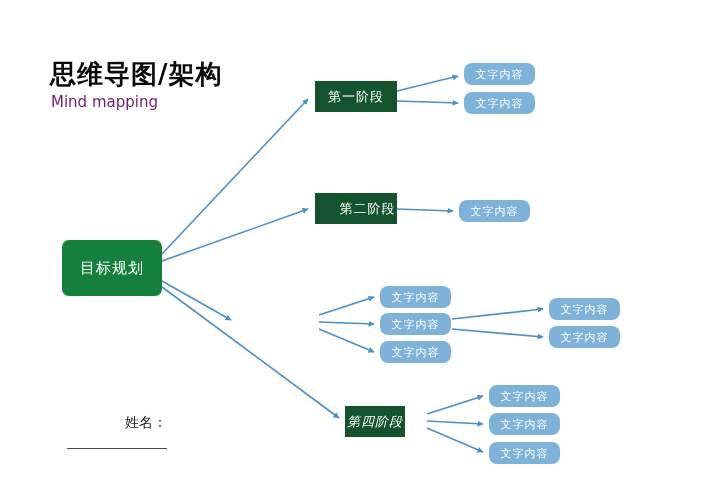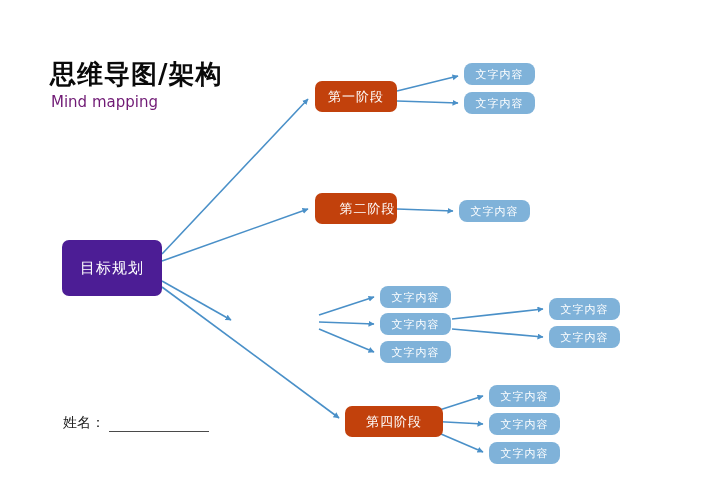--- a/index.html
+++ b/index.html
@@ -20,49 +20,49 @@
     font-size:15px;color:#701a75;
   }
   .node{
     position:absolute;
     display:flex;align-items:center;justify-content:center;
     color:#ffffff;
     box-sizing:border-box;
     text-align:center;
   }
   .root{
-    background:#4c1d95;
+    background:#15803d;
     border-radius:7px;
     font-size:15px;
     letter-spacing:1px;
   }
   .stage{
-    background:#c2410c;
-    border-radius:7px;
+    background:#14532d;
+    border-radius:0;
     font-size:13px;
     letter-spacing:1px;
   }
   .leaf{
     background:#7fb2d9;
     border-radius:8px;
     font-size:11px;
     letter-spacing:1px;
   }
   svg.connectors{
     position:absolute;left:0;top:0;
     pointer-events:none;
   }
   svg.connectors line{
     stroke:#4a90c8;
     stroke-width:1.6;
   }
   .footer-row{
     position:absolute;left:63px;
     font-size:14px;color:#222;
-    display:flex;align-items:flex-end;
+    display:flex;align-items:flex-end;flex-direction:column;
   }
   .blank-line{
     display:inline-block;
     width:100px;height:16px;
     border-bottom:1px solid #4a4a4a;
     margin-left:4px;
   }
 </style>
 </head>
 <body>
@@ -98,21 +98,21 @@
     <line x1="427" y1="428" x2="483" y2="452" marker-end="url(#arrow)"></line>
   </svg>
 
   <div class="page-title">思维导图/架构</div>
   <div class="page-subtitle">Mind mapping</div>
 
   <div class="node root" style="left:62px;top:240px;width:100px;height:56px;">目标规划</div>
 
   <div class="node stage" style="left:315px;top:81px;width:82px;height:31px;">第一阶段</div>
   <div class="node stage" style="left:315px;top:193px;width:82px;height:31px;padding-left:23px;">第二阶段</div>
-  <div class="node stage" style="left:345px;top:406px;width:98px;height:31px;">第四阶段</div>
+  <div class="node stage" style="left:345px;top:406px;width:60px;height:31px;font-style:italic;">第四阶段</div>
 
   <div class="node leaf" style="left:464px;top:63px;width:71px;height:22px;">文字内容</div>
   <div class="node leaf" style="left:464px;top:92px;width:71px;height:22px;">文字内容</div>
 
   <div class="node leaf" style="left:459px;top:200px;width:71px;height:22px;">文字内容</div>
 
   <div class="node leaf" style="left:380px;top:286px;width:71px;height:22px;">文字内容</div>
   <div class="node leaf" style="left:380px;top:313px;width:71px;height:22px;">文字内容</div>
   <div class="node leaf" style="left:380px;top:341px;width:71px;height:22px;">文字内容</div>
 

